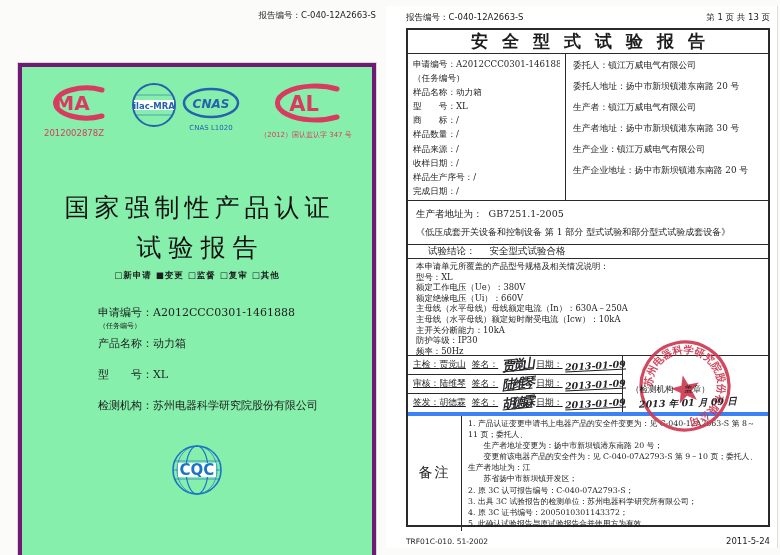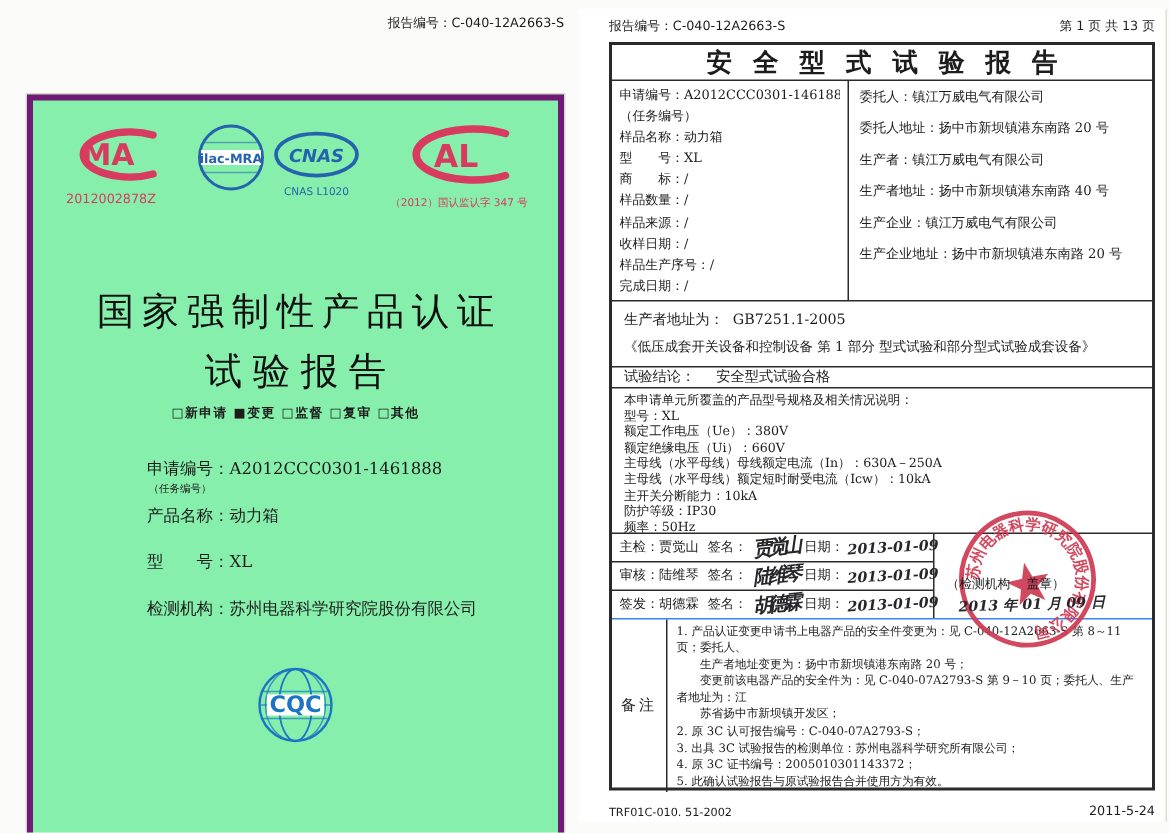--- a/index.html
+++ b/index.html
@@ -53,28 +53,28 @@
   .rp-info { height:147px; border-bottom:1px solid #2a2a2a; display:flex; }
   .rp-info-left { width:158px; border-right:1px solid #2a2a2a; padding:3px 5px; }
   .rp-info-left .line { font-size:8.6px; line-height:14.1px; white-space:nowrap; overflow:hidden; }
   .rp-info-right { flex:1; padding:5px 7px; }
   .rp-info-right .line { font-size:8.8px; line-height:13px; margin-bottom:8px; }
 
   .rp-standard { height:44px; border-bottom:1px solid #2a2a2a; padding:3px 8px; }
   .rp-standard .l1 { font-size:9.5px; line-height:19px; }
   .rp-standard .l2 { font-size:9px; line-height:18px; white-space:nowrap; }
 
-  .rp-conclusion { height:26px; border-bottom:1px solid #2a2a2a; padding:0 8px;
+  .rp-conclusion { height:26px; border-bottom:1px solid #2a2a2a; padding:0 20px;
       display:flex; align-items:center; font-size:9.5px; }
   .rp-conclusion .val { margin-left:14px; }
 
   .rp-spec { height:97px; border-bottom:1px solid #2a2a2a; padding:2px 8px; }
   .rp-spec .line { font-size:8.4px; line-height:10.6px; white-space:nowrap; }
 
-  .rp-sign { height:72px; border-bottom:1px solid #3b82f6; display:flex; }
+  .rp-sign { height:72px; border-bottom:4px solid #3b82f6; display:flex;text-decoration:underline; }
   .rp-sign-rows { width:215px; border-right:1px solid #2a2a2a; display:flex;
       flex-direction:column; }
   .sig-row { flex:1; display:flex; align-items:center; padding:0 5px; font-size:8.8px;
       white-space:nowrap; }
   .sig-row + .sig-row { border-top:1px solid #2a2a2a; }
   .sig-row .role { margin-right:6px; }
   .handwrite { font-style:italic; font-weight:bold; display:inline-block; }
   .sig-name { font-size:13px; letter-spacing:-3px; transform:rotate(-6deg);
       margin:0 4px; color:#26262b; }
   .sig-date { font-size:9.5px; transform:rotate(-3deg); margin-left:2px; color:#26262b; }
@@ -82,22 +82,22 @@
   .stamp-cell { flex:1; position:relative; }
   .stamp-svg { position:absolute; left:14px; top:-18px; transform:rotate(-12deg);
       opacity:0.92; z-index:2; }
   .stamp-caption { position:absolute; left:8px; bottom:16px; font-size:8.5px;
       z-index:3; white-space:pre; }
   .stamp-date { position:absolute; left:16px; bottom:2px; z-index:3;
       font-size:9.5px; font-style:italic; font-weight:bold; transform:rotate(-2deg);
       color:#26262b; }
 
   .rp-remarks { flex:1; display:flex; }
-  .rp-remarks-label { width:37px; border-right:1px solid #2a2a2a; display:flex;
-      align-items:center; justify-content:center; font-size:10px; letter-spacing:2px; }
+  .rp-remarks-label { width:54px; border-right:1px solid #2a2a2a; display:flex;
+      align-items:center; justify-content:center; font-size:14px; letter-spacing:2px; }
   .rp-remarks-body { flex:1; padding:2px 6px; }
   .rp-remarks-body .line { font-size:7.8px; line-height:11.1px; white-space:pre-wrap; }
 
   .rp-footer-left { position:absolute; left:406px; top:537px; font-size:7.5px;
       font-family:"DejaVu Sans",sans-serif; }
   .rp-footer-right { position:absolute; left:670px; top:536px; width:100px;
       text-align:right; font-size:8.5px; font-family:"DejaVu Sans",sans-serif; }
 
   svg text { font-family:"DejaVu Sans",sans-serif; }
 </style>
@@ -186,21 +186,21 @@
           <div class="line">样品数量：/</div>
           <div class="line">样品来源：/</div>
           <div class="line">收样日期：/</div>
           <div class="line">样品生产序号：/</div>
           <div class="line">完成日期：/</div>
         </div>
       <div class="rp-info-right">
           <div class="line">委托人：镇江万威电气有限公司</div>
           <div class="line">委托人地址：扬中市新坝镇港东南路 20 号</div>
           <div class="line">生产者：镇江万威电气有限公司</div>
-          <div class="line">生产者地址：扬中市新坝镇港东南路 40 号</div>
+          <div class="line">生产者地址：扬中市新坝镇港东南路 30 号</div>
           <div class="line">生产企业：镇江万威电气有限公司</div>
           <div class="line">生产企业地址：扬中市新坝镇港东南路 20 号</div>
         </div>
     </div>
 
     <div class="rp-standard">
       <div class="l1"><span>生产者地址为：</span>&nbsp;&nbsp;<span>GB7251.1-2005</span></div>
       <div class="l2">《低压成套开关设备和控制设备 第 1 部分 型式试验和部分型式试验成套设备》</div>
     </div>
 

